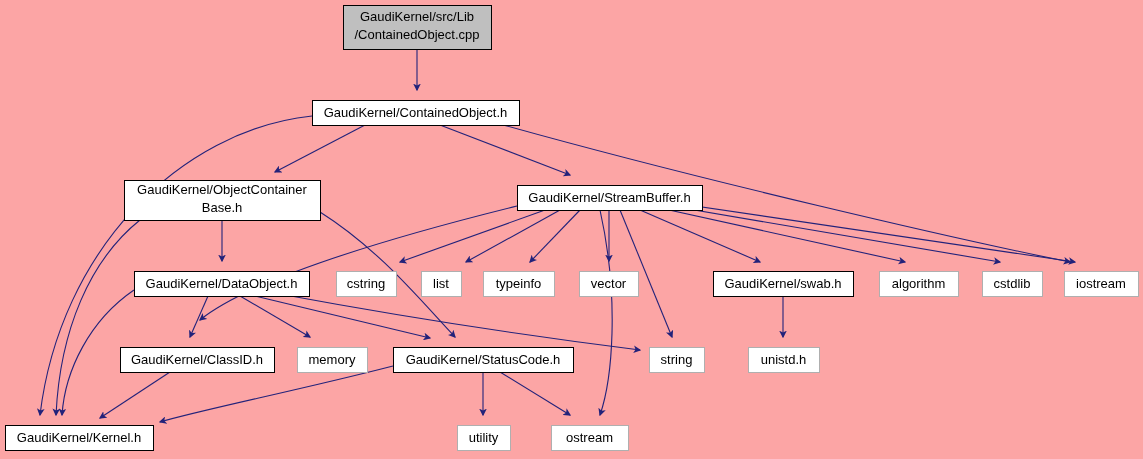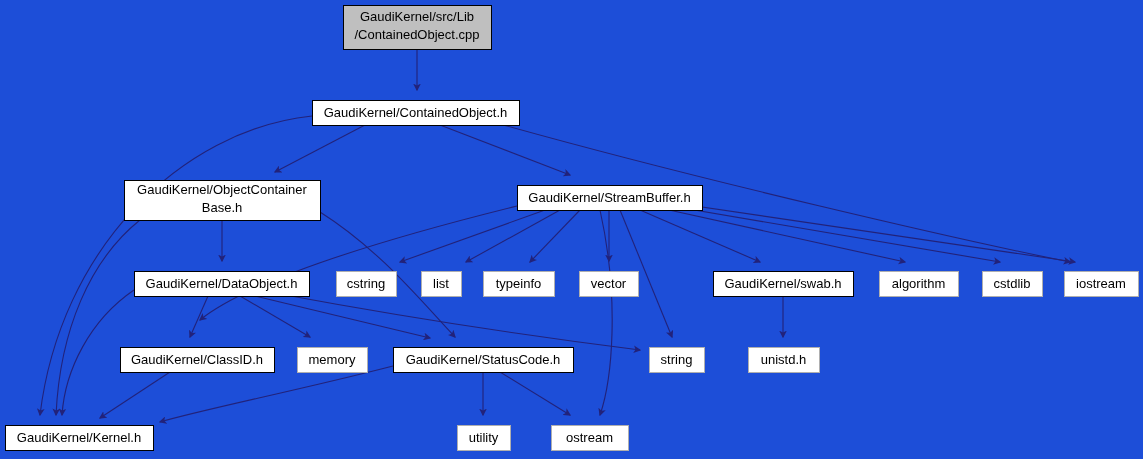--- a/index.html
+++ b/index.html
@@ -4,21 +4,21 @@
 <style>
   html, body {
     margin: 0;
     padding: 0;
     background: #ffffff;
   }
   #graph-root {
     position: relative;
     width: 1143px;
     height: 459px;
-    background: #1d4ed8;
+    background: #fca5a5;
     font-family: "Liberation Sans", sans-serif;
   }
   svg.graph-canvas {
     position: absolute;
     top: 0;
     left: 0;
     width: 1143px;
     height: 459px;
   }
   .node-box {

